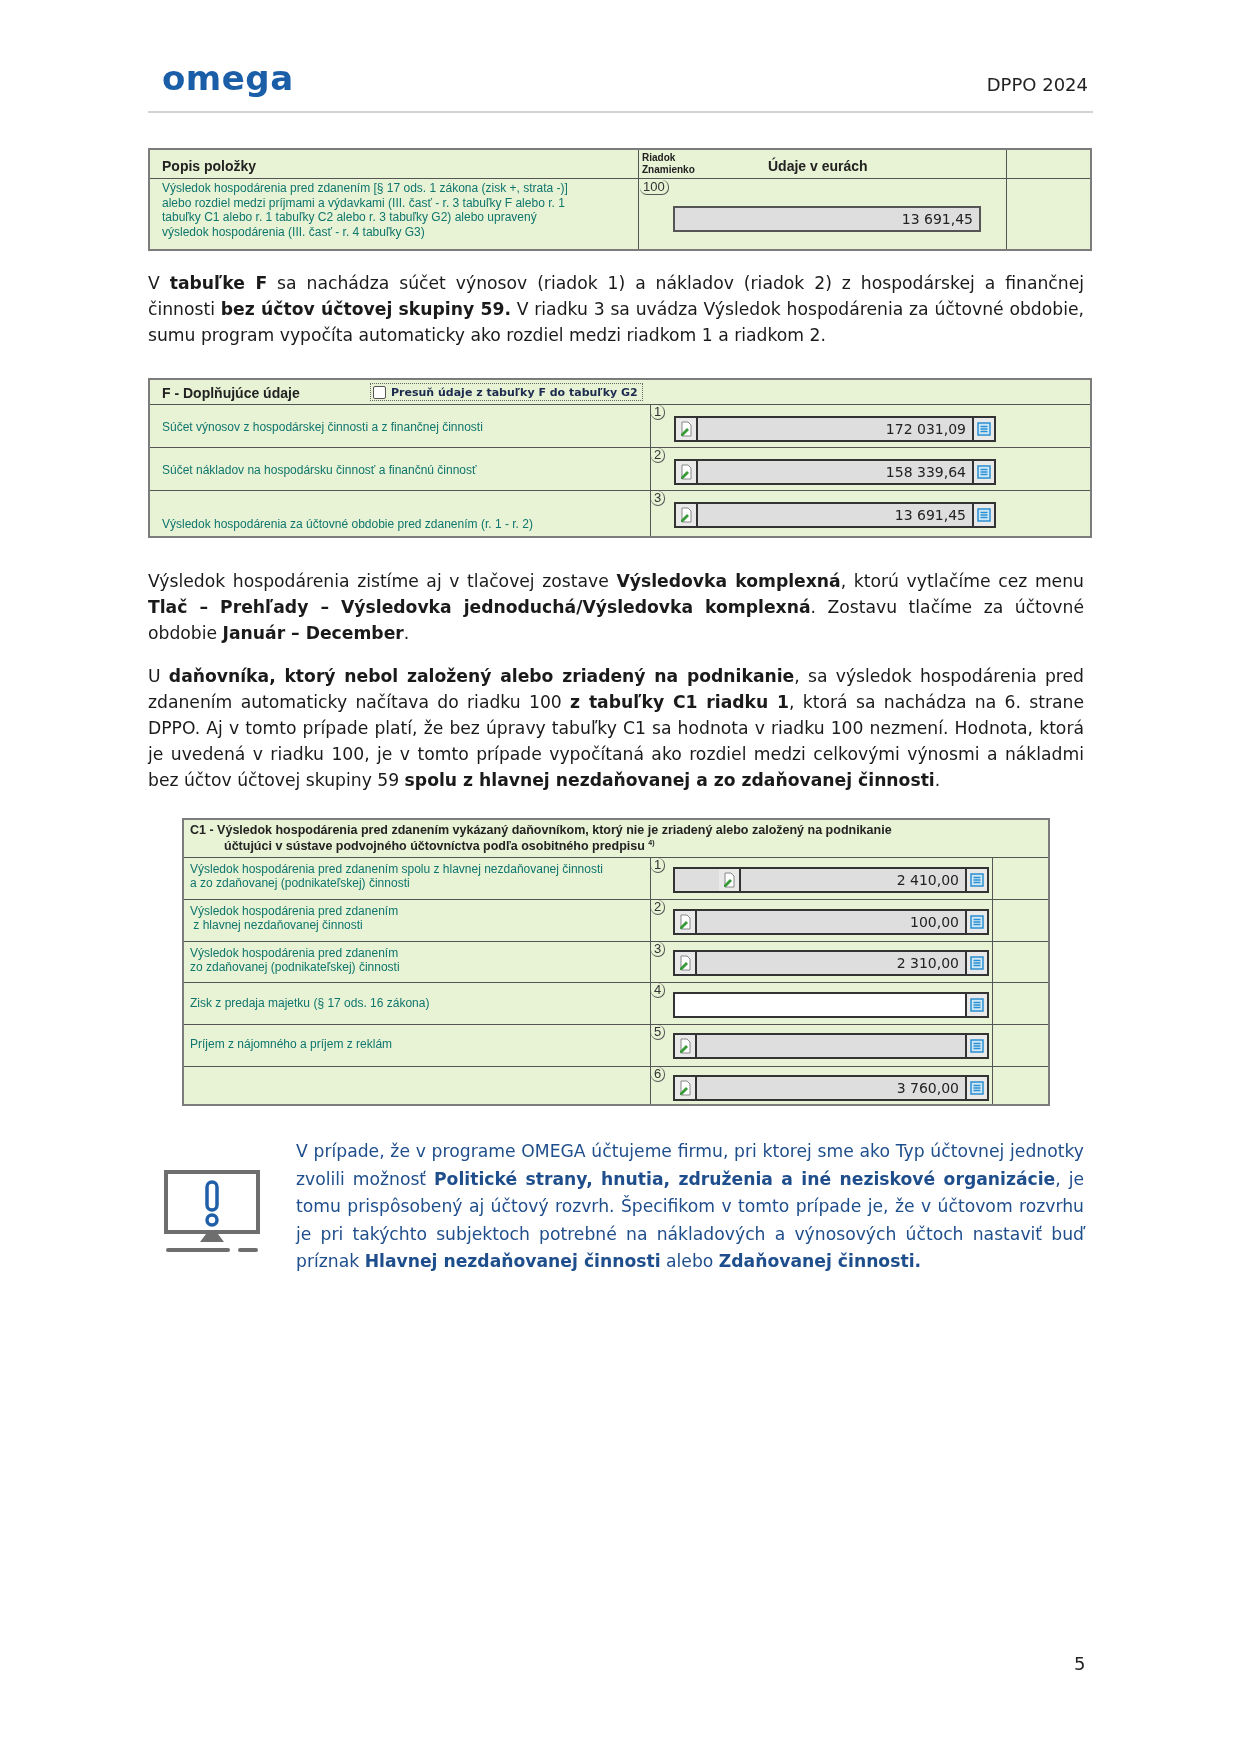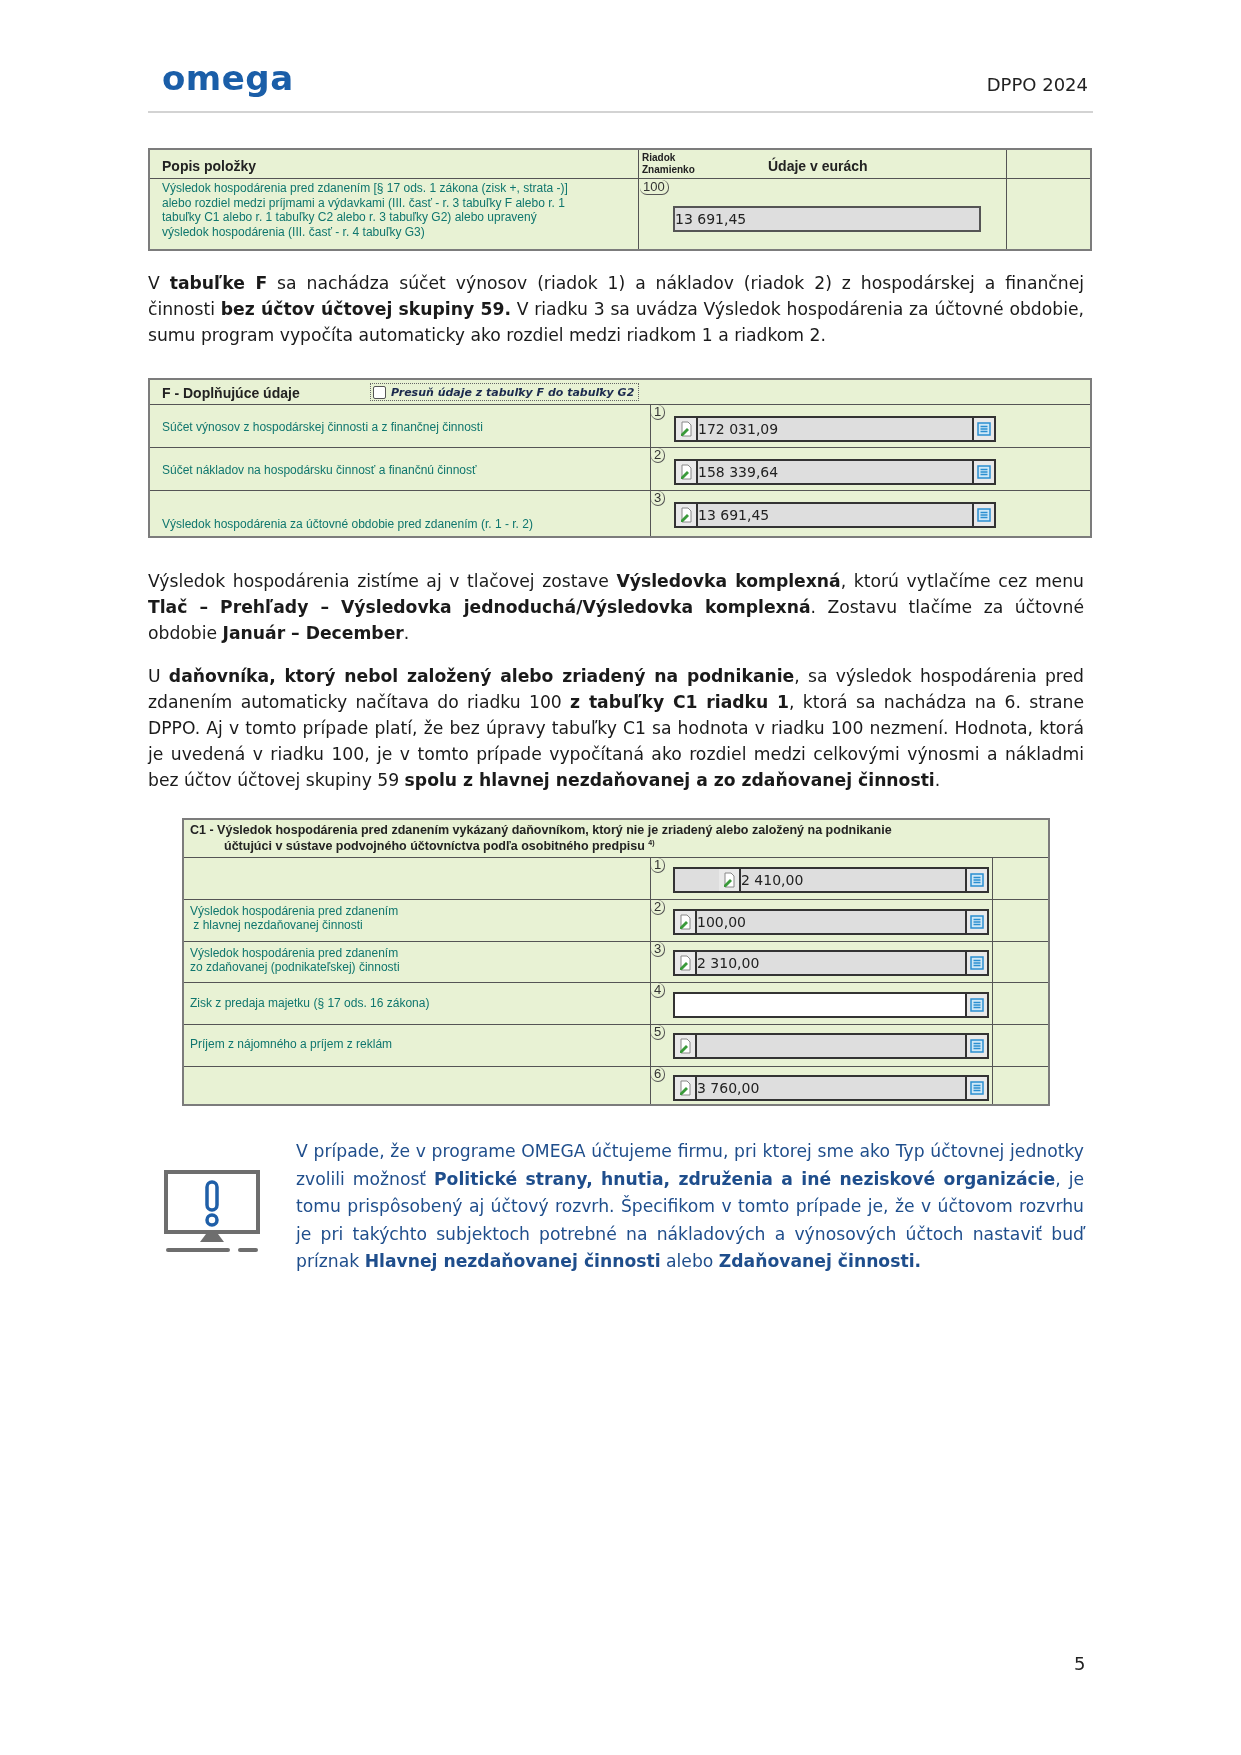--- a/index.html
+++ b/index.html
@@ -13,21 +13,21 @@
 
   
   .panel { position: absolute; background: #e8f2d4; border: 2px solid #7c7c7c; font-family: "Liberation Sans", sans-serif; color: #333; }
   .panel .row { position: absolute; left: 0; right: 0; border-top: 1px solid #555; }
   .panel .vline { position: absolute; top: 0; bottom: 0; width: 1px; background: #555; }
   .panel .lbl { position: absolute; font-size: 12px; line-height: 14px; color: #0f766e; }
   .panel .hlbl { position: absolute; font-weight: bold; color: #222; }
   .rownum { position: absolute; font-size: 13px; line-height: 14px; border-right: 1px solid #555; border-bottom: 1px solid #555; padding: 0 3px; background: #e8f2d4; color: #333; border-radius: 7px; }
   .field { position: absolute; height: 26px; border: 2px solid #333; background: #dedede; display: flex; align-items: stretch; }
   .field .edit-btn { width: 22px; border-right: 2px solid #333; background: #e9e9e9; display: flex; align-items: center; justify-content: center; }
-  .field .val { flex: 1; padding-right: 6px; font-family: "DejaVu Sans", sans-serif; font-size: 14px; line-height: 22px; color: #222; }
+  .field .val { flex: 1; text-align: right; padding-right: 6px; font-family: "DejaVu Sans", sans-serif; font-size: 14px; line-height: 22px; color: #222; }
   .field.white { background: #ffffff; }
   .field .list-btn { width: 22px; border-left: 2px solid #333; background: #e9e9e9; display: flex; align-items: center; justify-content: center; }
 
   
   .para { position: absolute; left: 148px; width: 936px; font-family: "DejaVu Sans", sans-serif; font-size: 17.2px; line-height: 26px; text-align: justify; color: #1a1a1a; }
   .para b { font-weight: bold; }
   .note { position: absolute; left: 296px; width: 788px; font-family: "DejaVu Sans", sans-serif; font-size: 17.2px; line-height: 27.5px; text-align: justify; color: #1f4e8c; }
   .note b { font-weight: bold; }
 
   .pagenum { position: absolute; left: 1074px; top: 1653px; font-size: 18px; color: #222; }
@@ -60,21 +60,21 @@
 </div>
 
 <div class="para" style="top:270px;">
   <span>V </span><b>tabuľke F</b><span> sa nachádza súčet výnosov (riadok 1) a nákladov (riadok 2) z hospodárskej a finančnej činnosti </span><b>bez účtov účtovej skupiny 59.</b><span> V riadku 3 sa uvádza Výsledok hospodárenia za účtovné obdobie, sumu program vypočíta automaticky ako rozdiel medzi riadkom 1 a riadkom 2.</span>
 </div>
 
 <div class="panel" style="left:148px; top:378px; width:944px; height:160px;">
   <div class="hlbl" style="left:12px; top:5px; font-size:14px;">F - Doplňujúce údaje</div>
   <div style="position:absolute; left:220px; top:3px; border:1px dotted #666; padding:0 4px 0 2px; display:flex; align-items:center; height:18px;">
     <span style="display:inline-block; width:13px; height:13px; border:1px solid #555; border-radius:2px; background:#fff; margin-right:5px;"></span>
-    <span style="font-family:'DejaVu Sans',sans-serif; font-weight:bold; font-size:11px; color:#1b2a4e;font-style:italic;">Presuň údaje z tabuľky F do tabuľky G2</span>
+    <span style="font-family:'DejaVu Sans',sans-serif; font-weight:bold; font-size:11px; color:#1b2a4e;">Presuň údaje z tabuľky F do tabuľky G2</span>
   </div>
   <div class="row" style="top:24px;"></div>
   <div class="row" style="top:67px;"></div>
   <div class="row" style="top:110px;"></div>
   <div class="vline" style="left:500px; top:24px;"></div>
 
   <div class="lbl" style="left:12px; top:40px;">Súčet výnosov z hospodárskej činnosti a z finančnej činnosti</div>
   <div class="rownum" style="left:501px; top:25px;">1</div>
   <div class="field" style="left:524px; top:36px; width:322px;">
     <div class="edit-btn">
@@ -145,20 +145,24 @@
   </div>
   <div class="row" style="top:37px;"></div>
   <div class="row" style="top:79px;"></div>
   <div class="row" style="top:121px;"></div>
   <div class="row" style="top:162px;"></div>
   <div class="row" style="top:204px;"></div>
   <div class="row" style="top:246px;"></div>
   <div class="vline" style="left:466px; top:37px;"></div>
   <div class="vline" style="left:808px; top:37px;"></div>
 
+  <div class="lbl" style="left:6px; top:42px;">
+      <div>Výsledok hospodárenia pred zdanením spolu z hlavnej nezdaňovanej činnosti</div>
+      <div>a zo zdaňovanej (podnikateľskej) činnosti</div>
+    </div>
   <div class="rownum" style="left:467px; top:38px;">1</div>
   <div class="field" style="left:489px; top:47px; width:316px;padding-left:44px;">
     <div class="edit-btn">
         <svg width="14" height="16" viewBox="0 0 14 16">
           <path d="M3 1h6l3 3v11H3z" fill="#fff" stroke="#888"></path>
           <path d="M2 13l6-6 2 2-6 6H2z" fill="#3a9a3a"></path>
         </svg>
       </div>
     <div class="val">2 410,00</div>
     <div class="list-btn">

